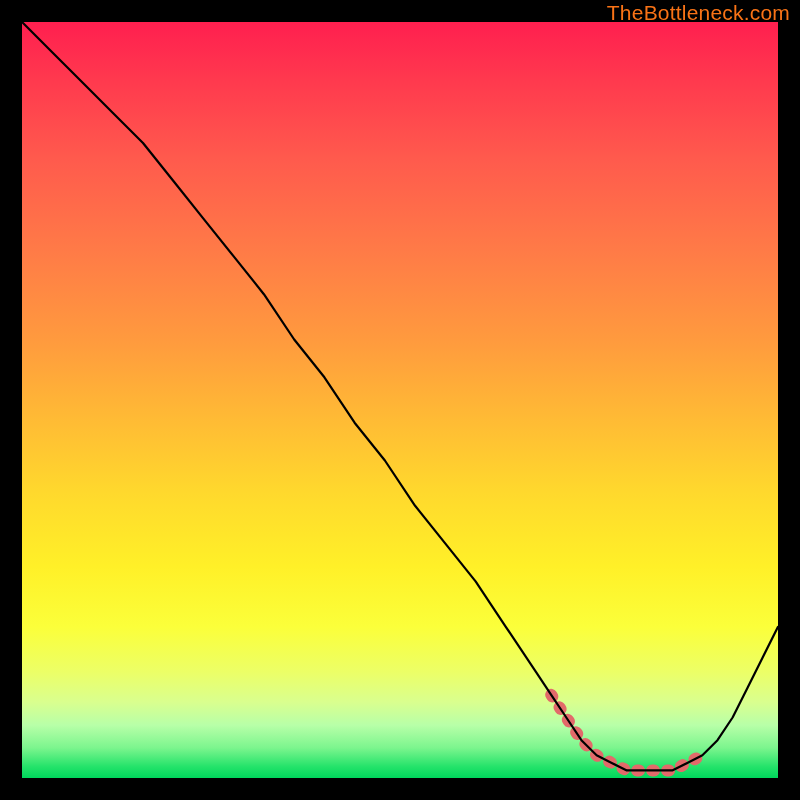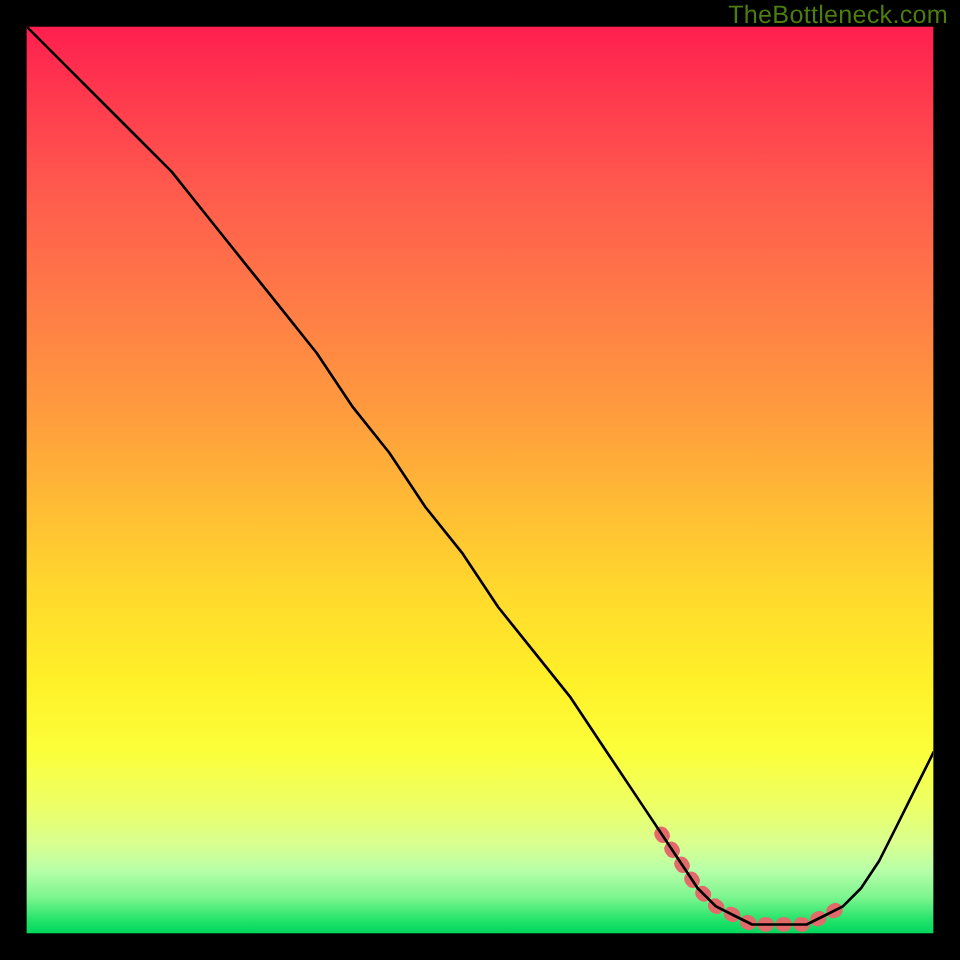--- a/index.html
+++ b/index.html
@@ -64,21 +64,21 @@
     stroke-linecap: round;
     stroke-linejoin: round;
     stroke-dasharray: 2 13;
   }
   .watermark {
     position: absolute;
     top: 1px;
     right: 10px;
     font-family: Arial, Helvetica, sans-serif;
     font-size: 21px;
-    color: #4d7c0f;
+    color: #f97316;
     letter-spacing: 0.2px;
     user-select: none;
   }
 </style>
 </head>
 <body>
 
 <div class="stage">
   <div class="watermark">TheBottleneck.com</div>
 

